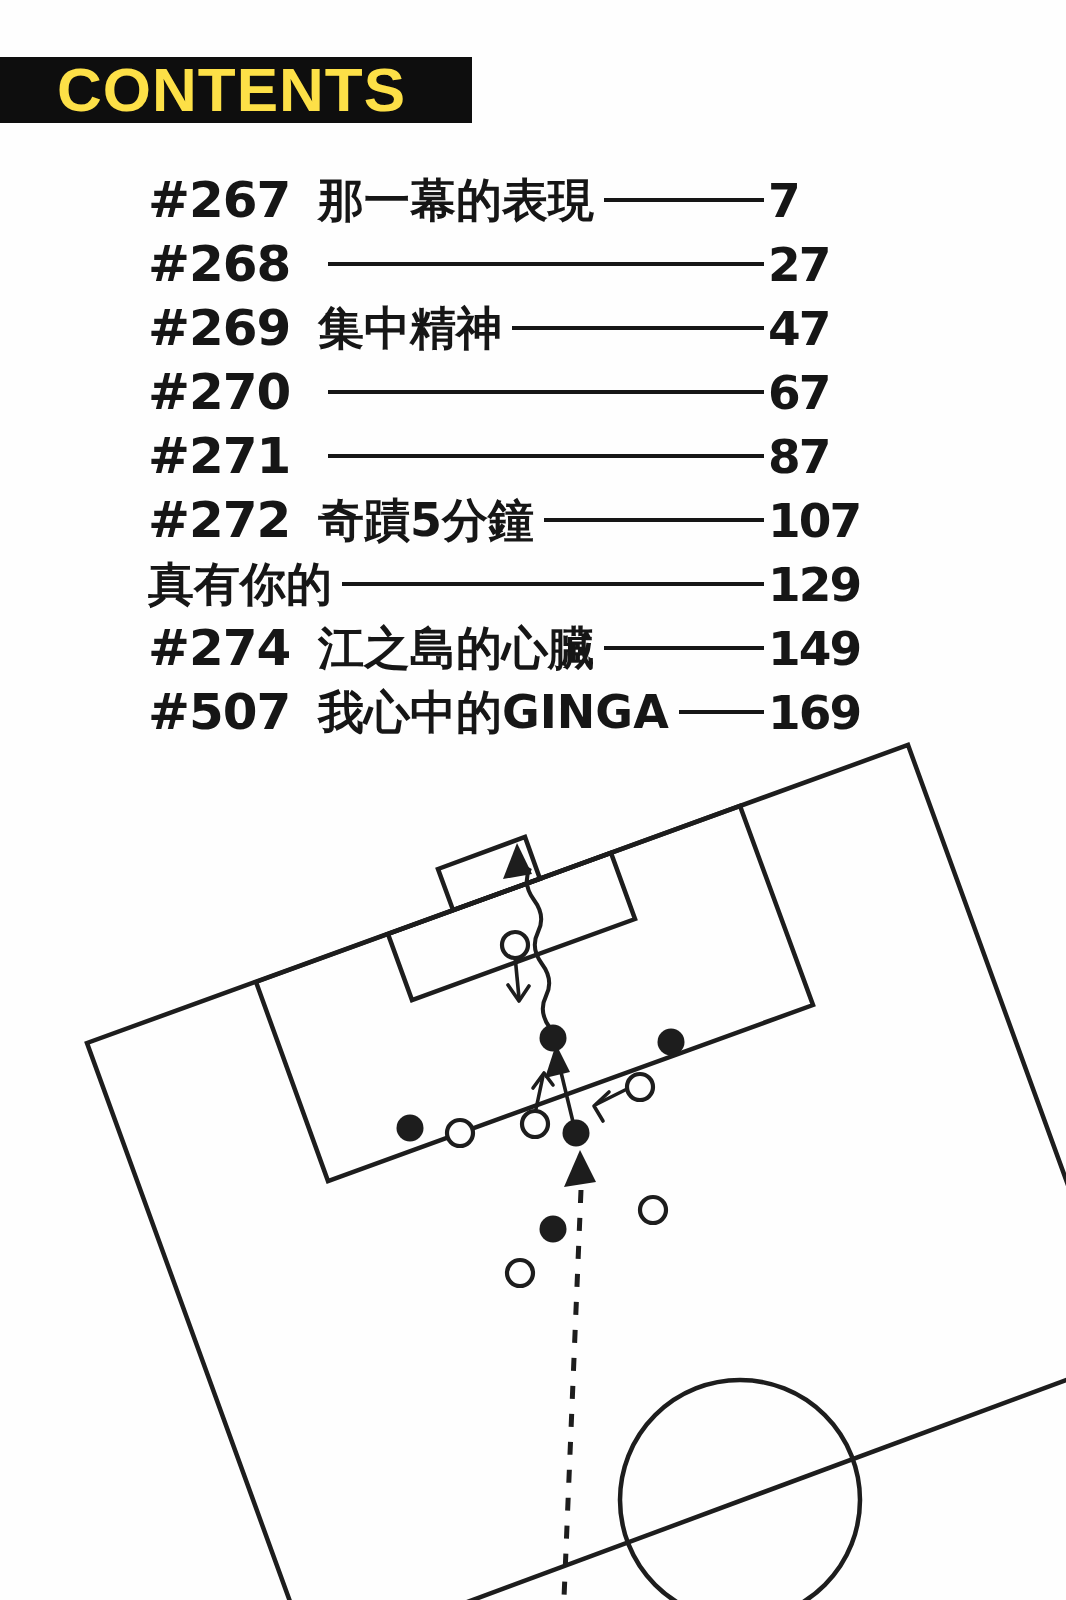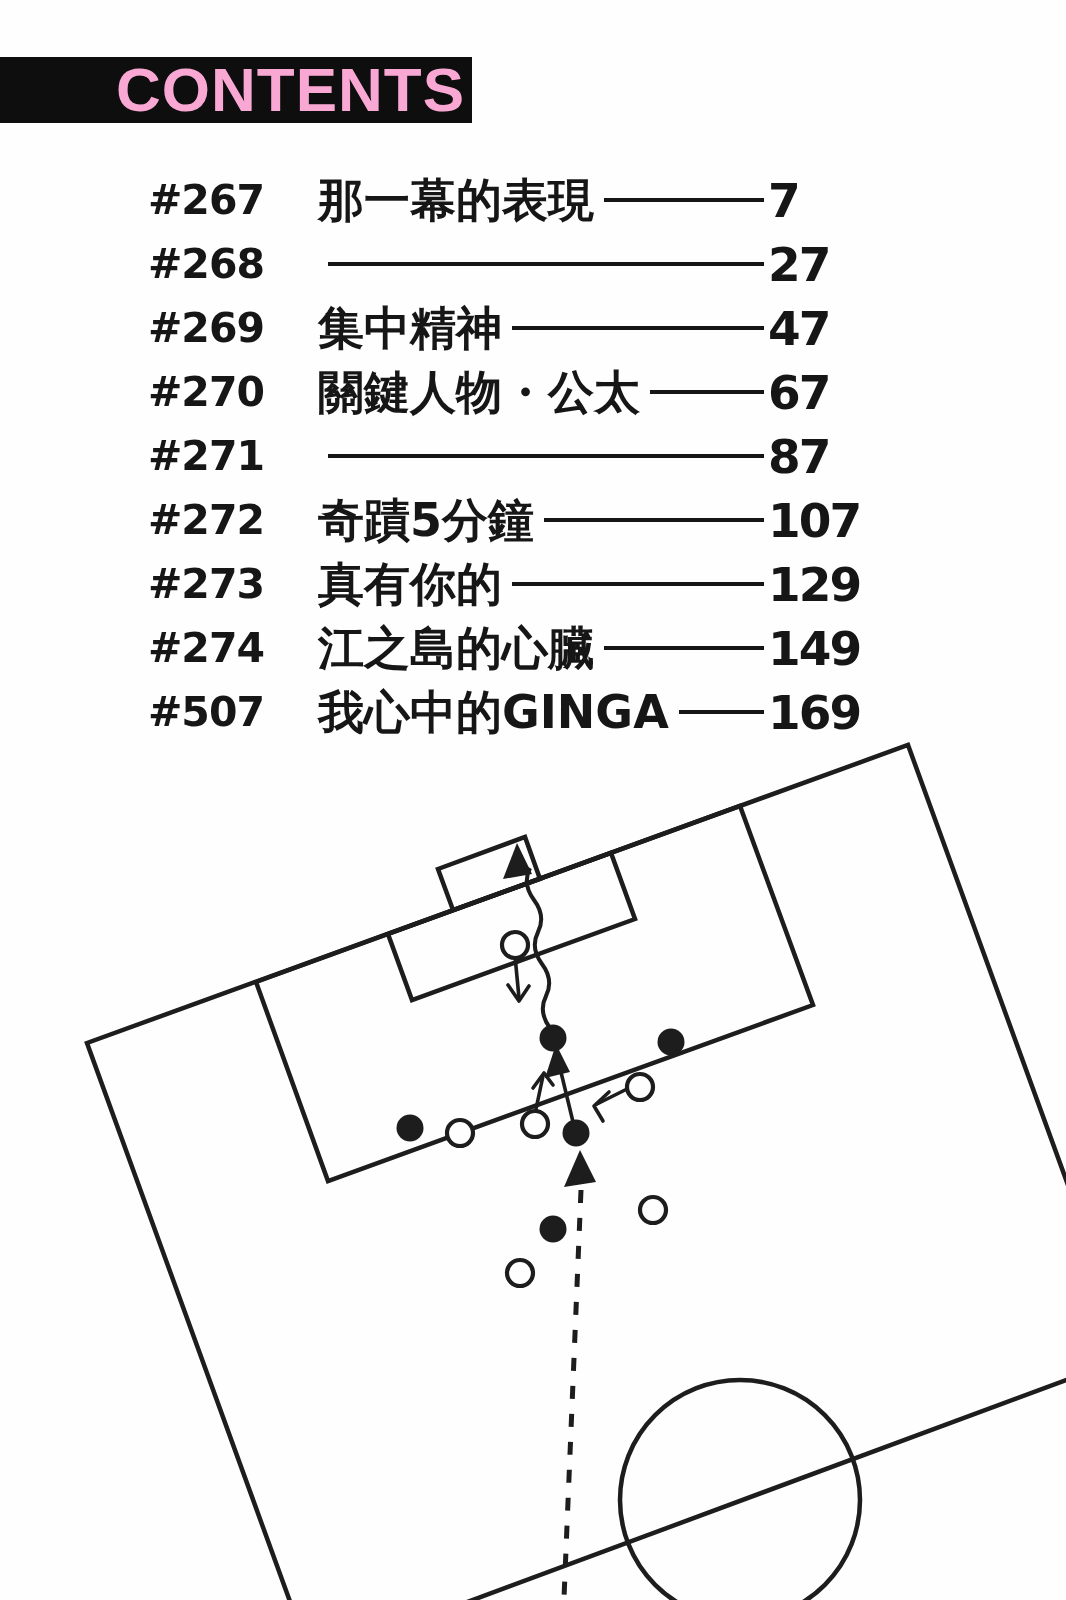--- a/index.html
+++ b/index.html
@@ -3,28 +3,28 @@
 <meta charset="utf-8">
 <style>
   html,body{margin:0;padding:0;}
   body{width:1066px;height:1600px;background:#ffffff;overflow:hidden;}
   .page{position:relative;width:1066px;height:1600px;background:#fefefe;
         font-family:"DejaVu Sans","Liberation Sans",sans-serif;color:#161616;}
 
   
   .contents-bar{position:absolute;left:0;top:57px;width:472px;height:66px;
                 background:#0e0e0e;display:flex;align-items:center;}
-  .contents-title{color:#f9a8d4;font-family:"Liberation Sans","DejaVu Sans",sans-serif;
-                  font-weight:700;font-size:62px;line-height:1;margin-left:116px;
+  .contents-title{color:#fde047;font-family:"Liberation Sans","DejaVu Sans",sans-serif;
+                  font-weight:700;font-size:62px;line-height:1;margin-left:57px;
                   letter-spacing:1px;}
 
   
   .toc{position:absolute;left:148px;top:168px;width:700px;}
   .toc-row{display:flex;align-items:center;height:64px;white-space:nowrap;}
-  .ch{width:170px;flex:0 0 170px;font-size:41px;font-weight:900;
+  .ch{width:170px;flex:0 0 170px;font-size:50px;font-weight:900;
       letter-spacing:-1px;line-height:1;}
   .ti{font-size:46px;font-weight:900;line-height:1;letter-spacing:0;}
   .leader{flex:1 1 auto;height:4px;background:#161616;margin:0 4px 0 10px;min-width:20px;}
   .pg{flex:0 0 80px;width:80px;font-size:47px;font-weight:700;letter-spacing:-2px;
       line-height:1;text-align:left;}
 
   
   #field-svg{position:absolute;left:0;top:0;width:1066px;height:1600px;}
   .fl{fill:none;stroke:#1d1d1d;stroke-width:4.5;}
   .wavy{fill:none;stroke:#1d1d1d;stroke-width:4;}
@@ -88,37 +88,35 @@
       <span class="pg">27</span>
     </div>
     <div class="toc-row">
       <span class="ch">#269</span>
       <span class="ti">集中精神</span>
       <span class="leader"></span>
       <span class="pg">47</span>
     </div>
     <div class="toc-row">
       <span class="ch">#270</span>
-      <span class="ti">關鍵人物・公太</span>
       <span class="leader"></span>
       <span class="pg">67</span>
     </div>
     <div class="toc-row">
       <span class="ch">#271</span>
       <span class="leader"></span>
       <span class="pg">87</span>
     </div>
     <div class="toc-row">
       <span class="ch">#272</span>
       <span class="ti">奇蹟5分鐘</span>
       <span class="leader"></span>
       <span class="pg">107</span>
     </div>
     <div class="toc-row">
-      <span class="ch">#273</span>
       <span class="ti">真有你的</span>
       <span class="leader"></span>
       <span class="pg">129</span>
     </div>
     <div class="toc-row">
       <span class="ch">#274</span>
       <span class="ti">江之島的心臟</span>
       <span class="leader"></span>
       <span class="pg">149</span>
     </div>

